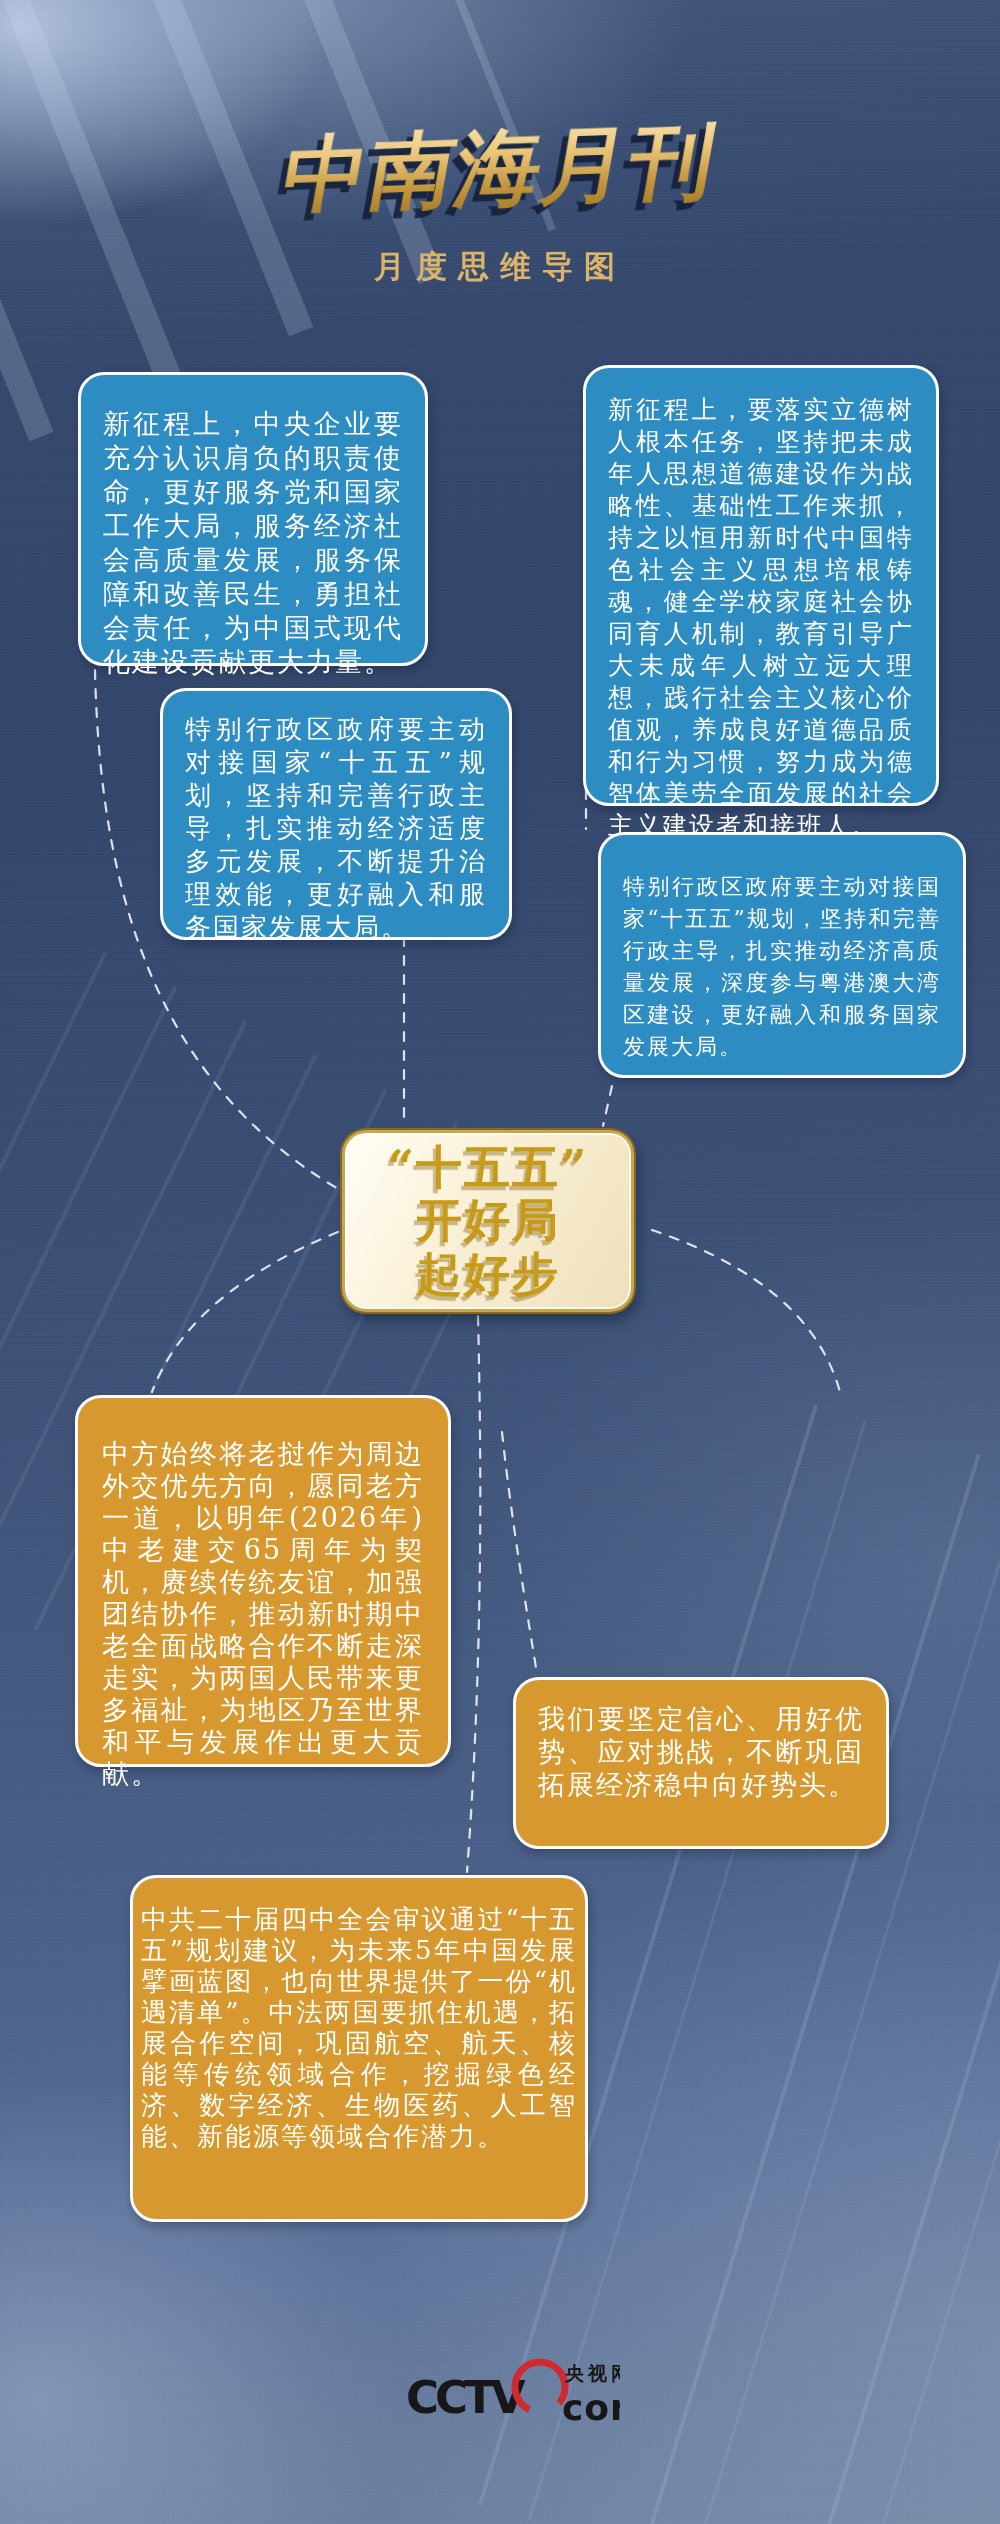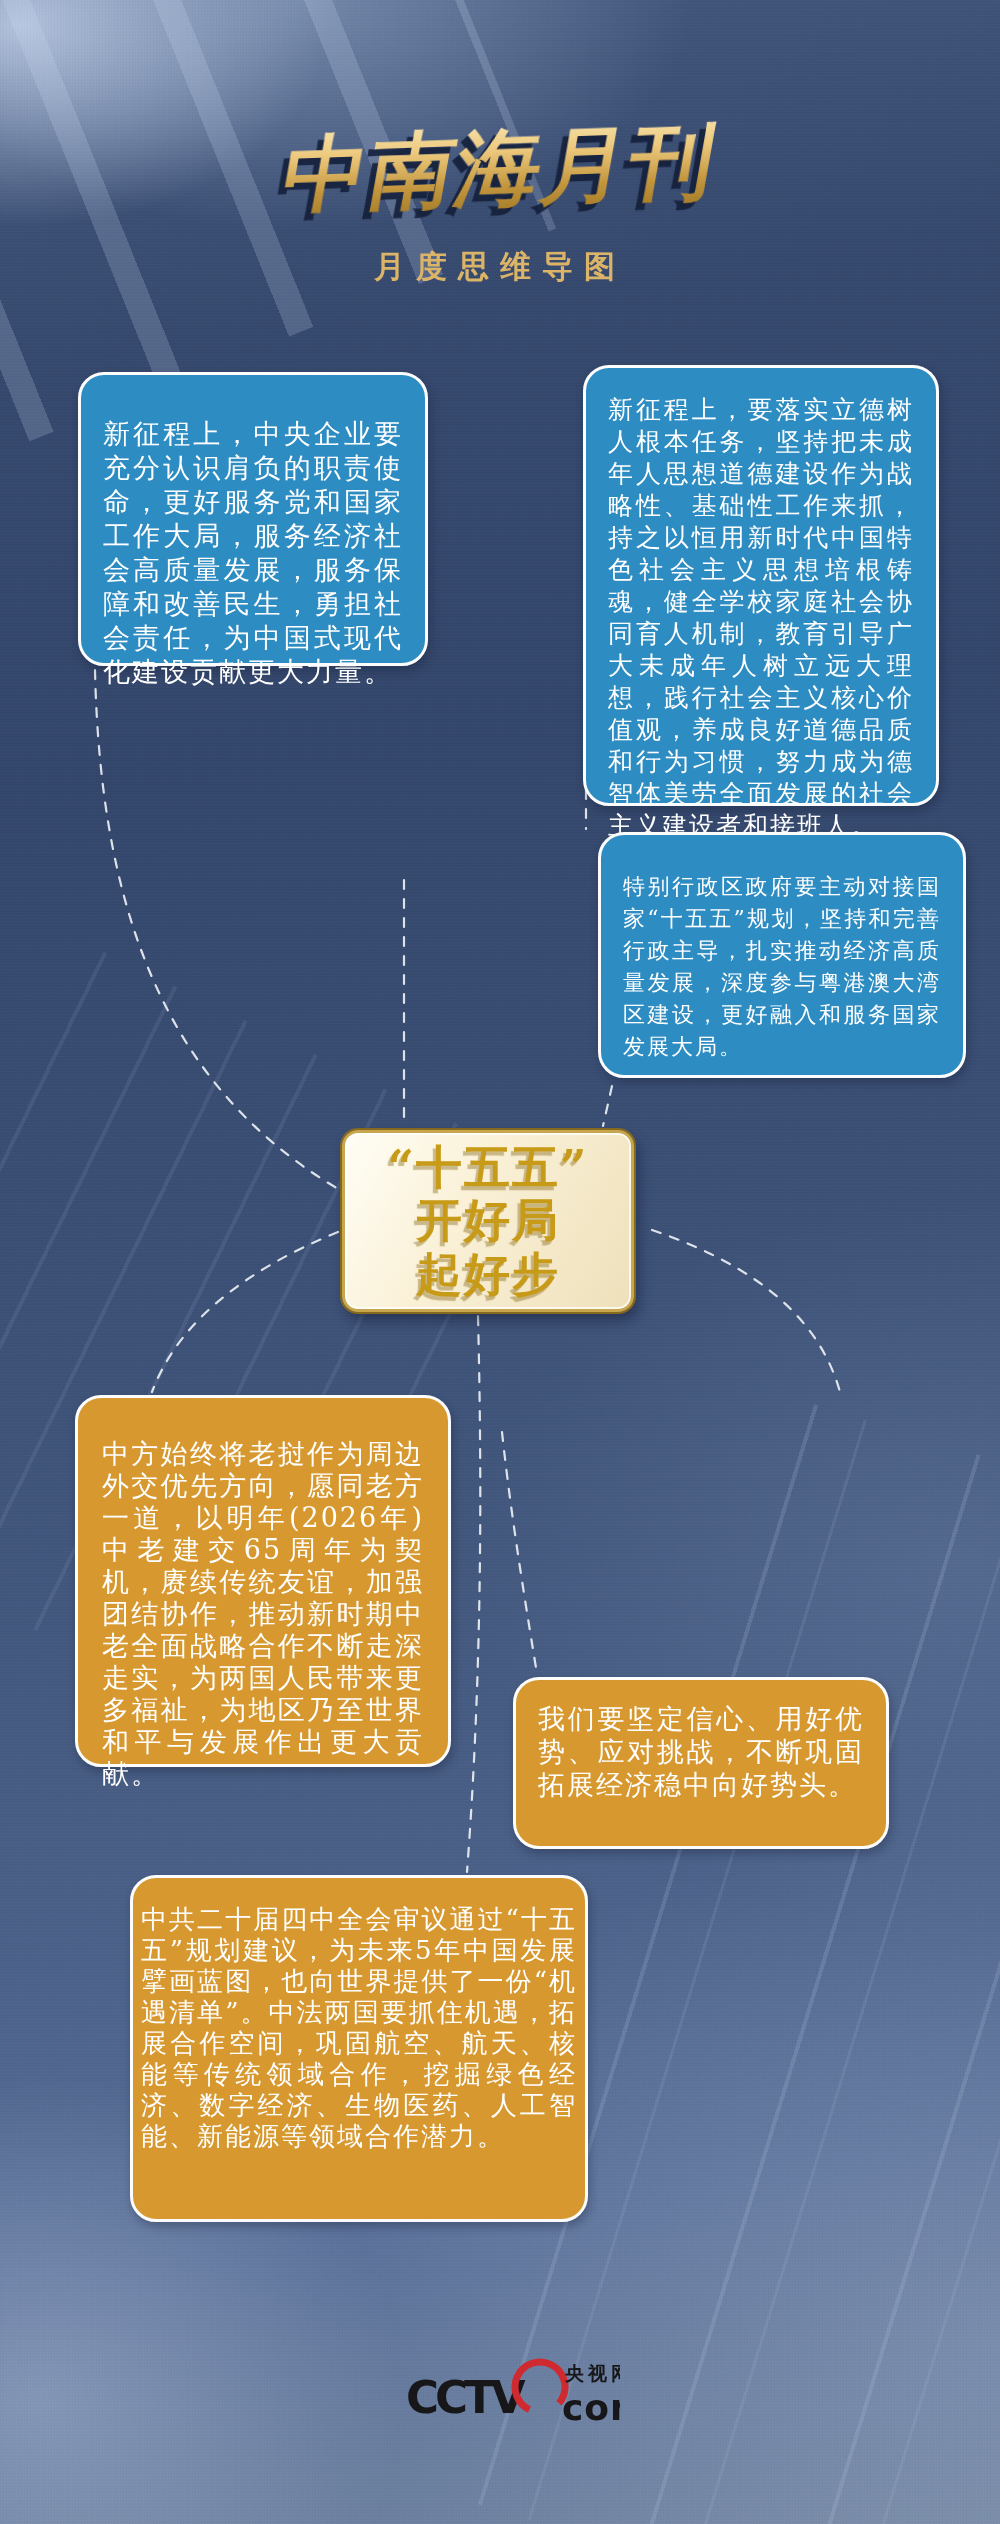--- a/index.html
+++ b/index.html
@@ -56,32 +56,32 @@
 
   .node{
     position:absolute;z-index:4;box-sizing:border-box;
     border:3px solid #fdfdfd;border-radius:26px;
     color:#ffffff;text-align:justify;letter-spacing:2px;
     box-shadow:2px 5px 10px rgba(10,18,40,.28);
   }
   .node.blue{background:#2d8cc2;}
   .node.orange{background:#d7992f;}
 
-  #node-b1{left:78px; top:372px; width:350px; height:294px; padding:42px 22px; font-size:27px; line-height:34px;}
+  #node-b1{left:78px; top:372px; width:350px; height:294px; padding:32px 22px; font-size:27px; line-height:34px;}
   #node-b2{left:583px; top:347px; width:356px; height:441px; padding:26px 22px; font-size:25px; line-height:32px;margin-top:18px;}
   #node-b3{left:160px; top:688px; width:352px; height:252px; padding:22px 22px; font-size:26px; line-height:33px;}
   #node-b4{left:598px; top:832px; width:368px; height:246px; padding:36px 22px; font-size:22px; line-height:32px;}
   #node-o1{left:75px;  top:1395px; width:376px; height:372px; padding:40px 24px; font-size:27px; line-height:32px;}
   #node-o2{left:553px; top:1395px; width:340px; height:202px; padding:22px 22px; font-size:27px; line-height:33px;}
   #node-o3{left:513px; top:1677px; width:376px; height:172px; padding:22px 22px; font-size:27px; line-height:33px;}
   #node-o4{left:130px; top:1875px; width:458px; height:347px; padding:26px 8px; font-size:26px; line-height:31px;}
 
   .badge{
     position:absolute;left:342px;top:1130px;width:292px;height:182px;z-index:5;
-    box-sizing:border-box;border-radius:16px;
+    box-sizing:border-box;border-radius:24px;
     background:linear-gradient(120deg,#fffef6 0%,#faf1d8 40%,#eee0ba 100%);
     border:3px solid #c7a64d;
     box-shadow:0 0 0 2px #85691f, inset 0 0 0 2px rgba(255,255,255,.75), 4px 8px 14px rgba(8,16,38,.45);
     display:flex;flex-direction:column;align-items:center;justify-content:center;
   }
   .badge-line{
     font-size:46px;font-weight:bold;line-height:1.16;letter-spacing:2px;
     color:#c79a17;text-shadow:-3px 4px 1px rgba(128,94,10,.40);
   }
 
@@ -106,20 +106,21 @@
     <path d="M586 790 L586 829"></path>
     <path d="M612 1086 L603 1126"></path>
     <path d="M338 1232 C 245 1270 178 1322 152 1392"></path>
     <path d="M652 1230 C 758 1266 820 1320 840 1392"></path>
     <path d="M478 1316 C 483 1520 480 1700 467 1872"></path>
     <path d="M502 1432 C 512 1525 528 1618 537 1674"></path>
   </svg>
 
   <div class="node blue" id="node-b1">新征程上，中央企业要充分认识肩负的职责使命，更好服务党和国家工作大局，服务经济社会高质量发展，服务保障和改善民生，勇担社会责任，为中国式现代化建设贡献更大力量。</div>
   <div class="node blue" id="node-b2">新征程上，要落实立德树人根本任务，坚持把未成年人思想道德建设作为战略性、基础性工作来抓，持之以恒用新时代中国特色社会主义思想培根铸魂，健全学校家庭社会协同育人机制，教育引导广大未成年人树立远大理想，践行社会主义核心价值观，养成良好道德品质和行为习惯，努力成为德智体美劳全面发展的社会主义建设者和接班人。</div>
+  <div class="node blue" id="node-b3">特别行政区政府要主动对接国家“十五五”规划，坚持和完善行政主导，扎实推动经济适度多元发展，不断提升治理效能，更好融入和服务国家发展大局。</div>
   <div class="node blue" id="node-b4">特别行政区政府要主动对接国家“十五五”规划，坚持和完善行政主导，扎实推动经济高质量发展，深度参与粤港澳大湾区建设，更好融入和服务国家发展大局。</div>
 
   <div class="badge">
     <div class="badge-line">“十五五”</div>
     <div class="badge-line">开好局</div>
     <div class="badge-line">起好步</div>
   </div>
 
   <div class="node orange" id="node-o1">中方始终将老挝作为周边外交优先方向，愿同老方一道，以明年(2026年)中老建交65周年为契机，赓续传统友谊，加强团结协作，推动新时期中老全面战略合作不断走深走实，为两国人民带来更多福祉，为地区乃至世界和平与发展作出更大贡献。</div>
   <div class="node orange" id="node-o3">我们要坚定信心、用好优势、应对挑战，不断巩固拓展经济稳中向好势头。</div>

